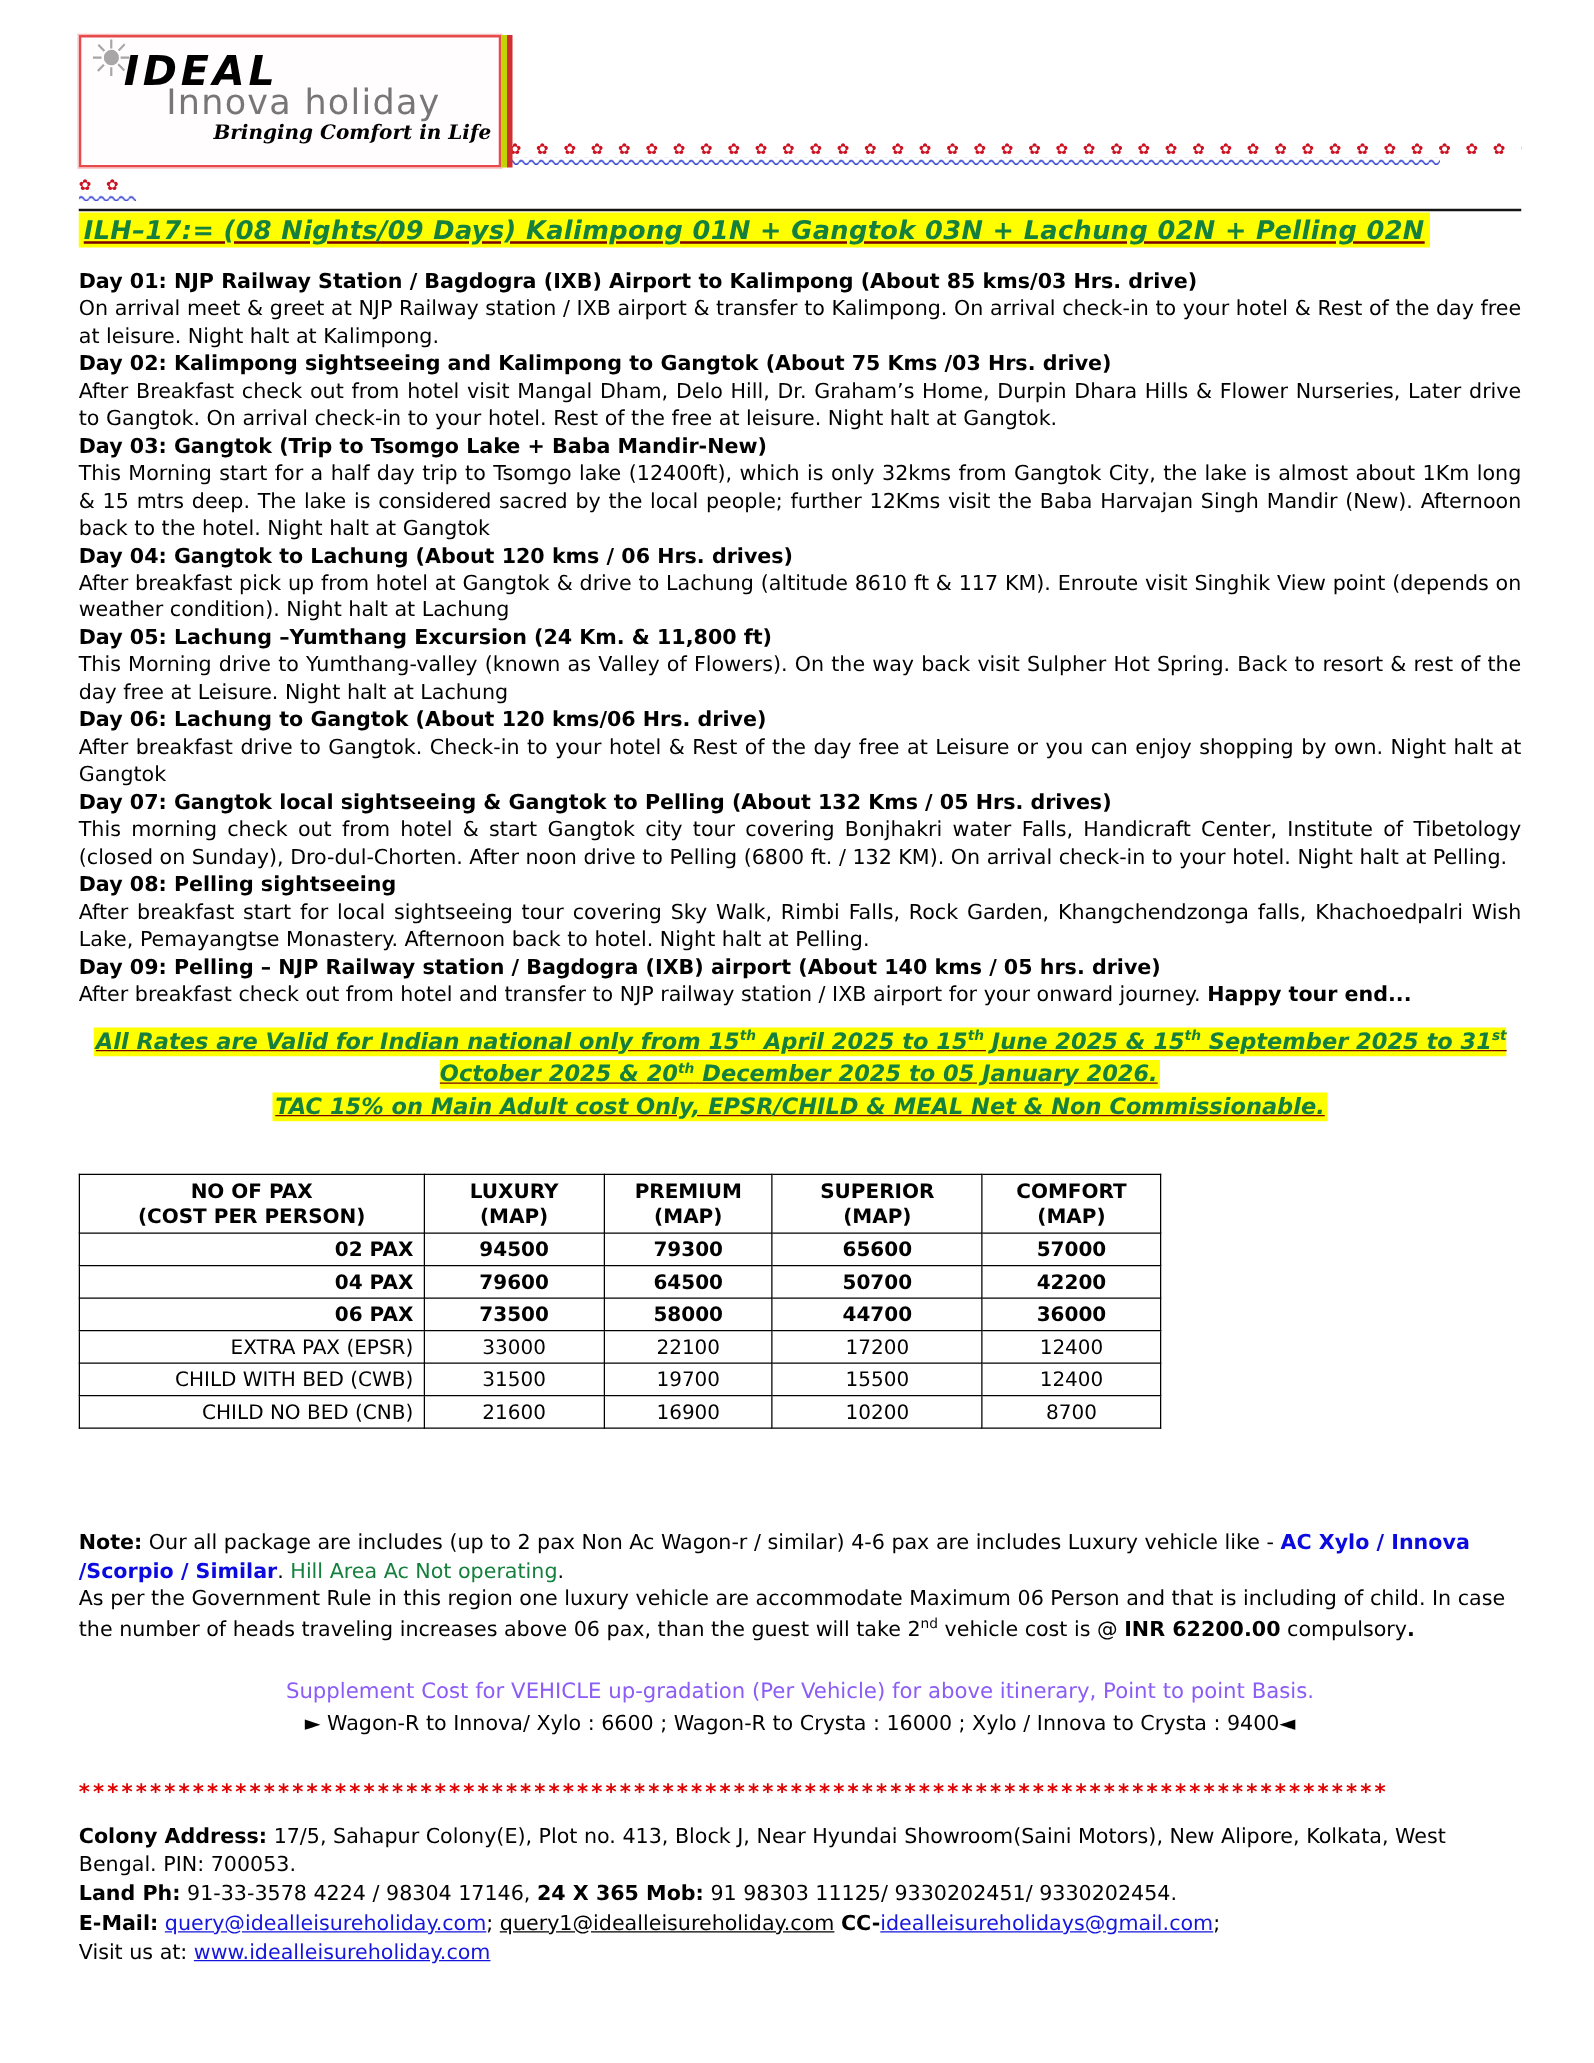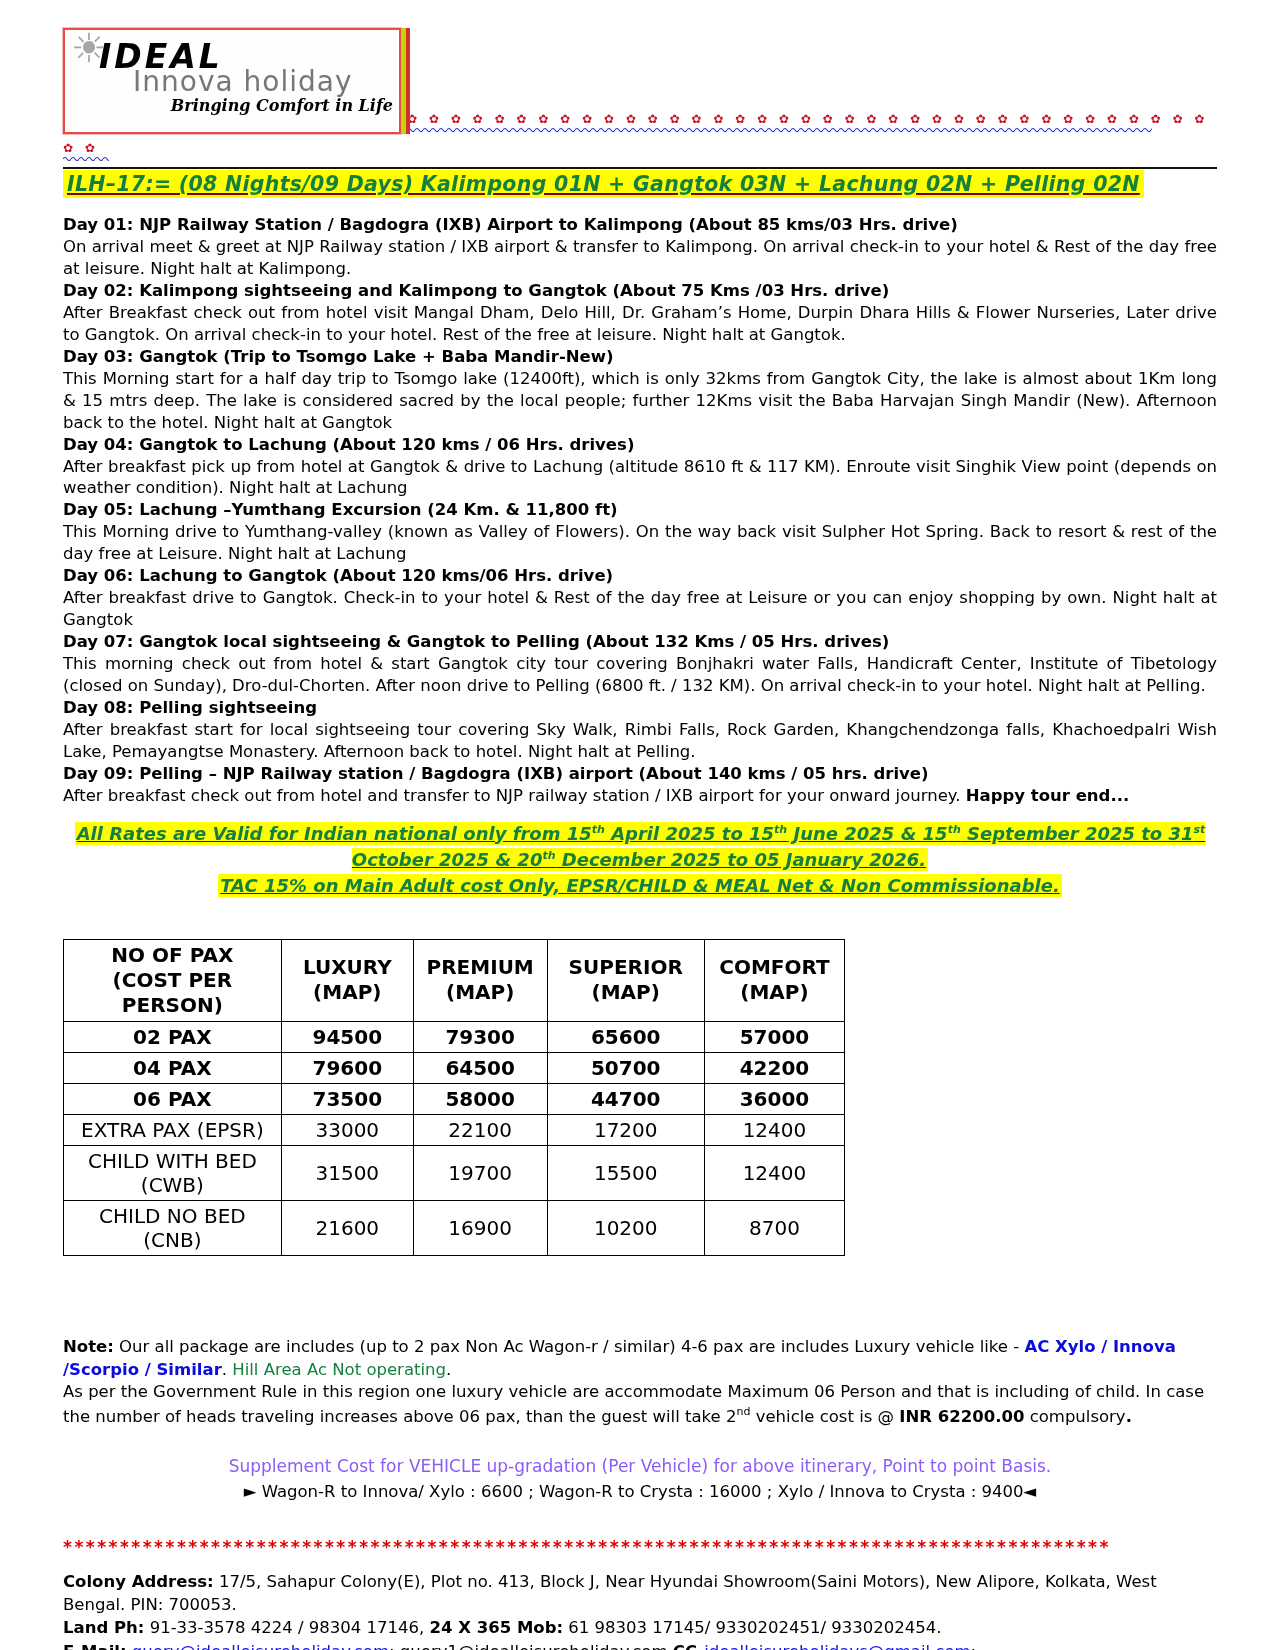--- a/index.html
+++ b/index.html
@@ -37,25 +37,25 @@
   .day-h { font-weight:bold; }
   .day-b { text-align:justify; }
   .b { font-weight:bold; }
 
   
   .rates { margin-top:14px; font-size:18px; line-height:1.45;text-align:center; }
   .rates p { margin:0; }
   .rates .hl { padding:1px 2px; }
 
   
-  .price-table { border-collapse:collapse; margin-top:40px; width:782px; font-size:20px; }
+  .price-table { border-collapse:collapse; margin-top:40px; width:866px; font-size:16px; }
   .price-table th, .price-table td { border:1.5px solid #000; padding:3px 8px; }
   .price-table th { font-weight:bold; text-align:center; vertical-align:middle; line-height:1.25; }
   .price-table td { text-align:center; }
-  .price-table td.lbl { text-align:center; }
+  .price-table td.lbl { text-align:right; }
   .price-table tr.strong td { font-weight:bold; }
   .price-table col.c0 { width:335px; }
   .price-table col.c1 { width:163px; }
   .price-table col.c2 { width:145px; }
   .price-table col.c3 { width:188px; }
   .price-table col.c4 { width:155px; }
 
   
   .note { margin-top:80px; font-size:16.5px; line-height:1.38; }
   .note p { margin:0; }
@@ -230,18 +230,18 @@
 
   <div class="supplement">
     <p class="head">Supplement Cost for VEHICLE up-gradation (Per Vehicle) for above itinerary, Point to point Basis.</p>
     <p>► Wagon-R to Innova/ Xylo : 6600 ; Wagon-R to Crysta : 16000 ; Xylo / Innova to Crysta : 9400◄</p>
   </div>
 
   <div class="star-row">********************************************************************************************</div>
 
   <div class="footer">
     <p><span class="b">Colony Address:</span><span> 17/5, Sahapur Colony(E), Plot no. 413, Block J, Near Hyundai Showroom(Saini Motors), New Alipore, Kolkata, West Bengal. PIN: 700053.</span></p>
-    <p><span class="b">Land Ph:</span><span> 91-33-3578 4224 / 98304 17146,  </span><span class="b">24 X 365 Mob:</span><span> 61 98303 17145/ 9330202451/ 9330202454.</span></p>
+    <p><span class="b">Land Ph:</span><span> 91-33-3578 4224 / 98304 17146,  </span><span class="b">24 X 365 Mob:</span><span> 91 98303 11125/ 9330202451/ 9330202454.</span></p>
     <p><span class="b">E-Mail:</span> <a class="lnk">query@idealleisureholiday.com</a><span>; </span><a class="ulk">query1@idealleisureholiday.com</a><span> </span><span class="b">CC-</span><a class="lnk">idealleisureholidays@gmail.com</a><span>;</span></p>
     <p><span>Visit us at: </span><a class="lnk">www.idealleisureholiday.com</a></p>
   </div>
 
 </div>
 
 </body></html>

